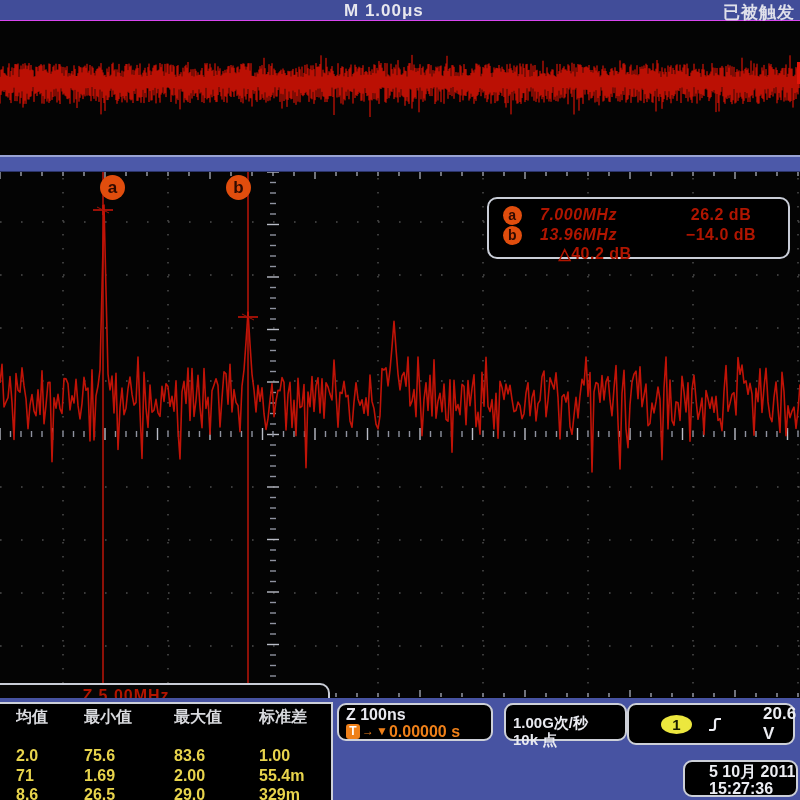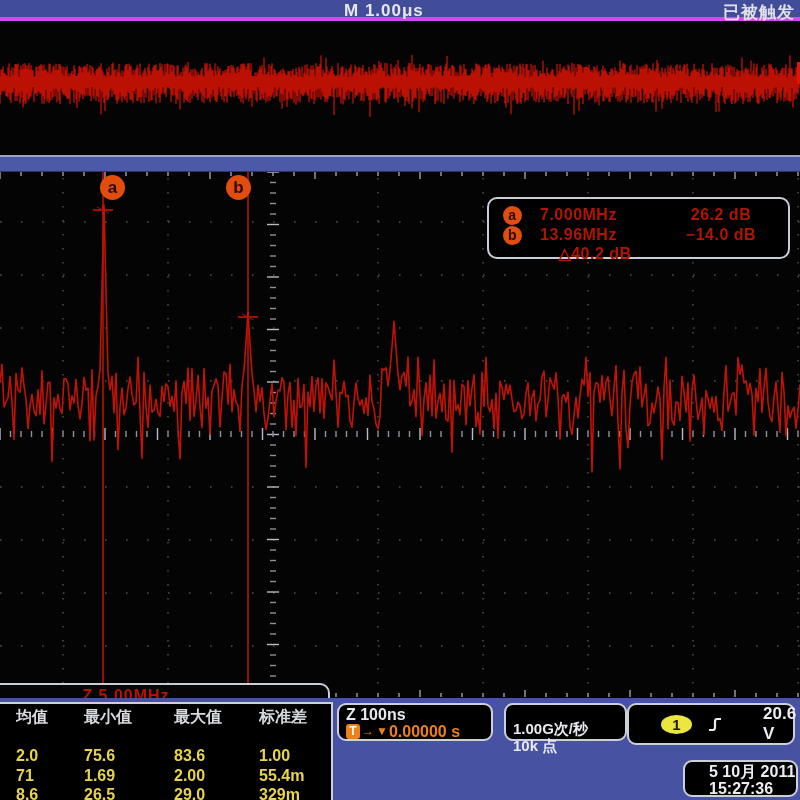--- a/index.html
+++ b/index.html
@@ -7,21 +7,21 @@
   .screen{
     position:relative;width:800px;height:800px;overflow:hidden;
     background:#030303;
     font-family:"Liberation Sans", sans-serif;
     font-weight:700;
     -webkit-font-smoothing:antialiased;
   }
   
   .topbar{
     position:absolute;left:0;top:0;width:800px;height:21px;
-    background:#414d99;border-bottom:4px solid #d946ef;
+    background:#414d99;border-bottom:1px solid #d946ef;
   }
   .tb-timebase{position:absolute;left:344px;top:1px;font-size:17px;color:#e7e7ee;letter-spacing:1px;}
   .tb-trigstatus{position:absolute;right:5px;top:1px;font-size:17px;color:#dfe0ea;letter-spacing:1px;}
   .trig-pos-triangle{
     position:absolute;left:263px;top:22px;width:0;height:0;
     border-left:8px solid transparent;border-right:8px solid transparent;
     border-top:9px solid #e8961e;
   }
   
   .time-window{position:absolute;left:0;top:22px;width:800px;height:133px;background:#040404;}
@@ -45,21 +45,21 @@
     position:absolute;left:487px;top:25px;width:303px;height:62px;
     background:#000;border:2px solid #c9cdd7;border-radius:10px;
     color:#b01500;font-size:16px;letter-spacing:.5px;
   }
   .readout-row{position:absolute;left:14px;right:12px;height:20px;display:flex;align-items:center;}
   .readout-row .ricon{
     width:19px;height:19px;border-radius:50%;background:#e04d0d;color:#2e0a00;
     font-size:14px;line-height:19px;text-align:center;margin-right:18px;flex:0 0 auto;
   }
   .readout-row .rspacer{width:37px;flex:0 0 auto;}
-  .readout-row .rfreq{flex:1 1 auto;text-align:left;}
+  .readout-row .rfreq{flex:1 1 auto;text-align:left;font-style:italic;}
   .readout-row .rlevel{flex:0 0 auto;text-align:center;min-width:110px;}
   
   .zoom-box{
     position:absolute;left:-14px;top:683px;width:344px;height:25px;
     background:#050505;border:2px solid #c9cdd7;border-radius:10px;
     color:#b21400;font-size:16px;text-align:center;line-height:21px;
     padding-right:64px;letter-spacing:1px;
   }
   
   .bottombar{position:absolute;left:0;top:698px;width:800px;height:102px;background:#4753a2;}
@@ -81,21 +81,21 @@
     color:#e7e7ee;font-size:15px;
   }
   .hbox{left:337px;top:5px;width:156px;height:38px;padding:1px 0 16px 7px;}
   .hbox .line1{font-size:16px;line-height:17px;color:#e7e7ee;}
   .hbox .line2{display:flex;align-items:center;line-height:17px;color:#ef8019;font-size:16px;}
   .t-badge{
     display:inline-block;width:14px;height:15px;background:#ef8019;color:#fff;
     font-size:12px;line-height:15px;text-align:center;border-radius:3px;margin-right:1px;
   }
   .orange-glyph{color:#ef8019;font-size:12px;margin:0 1px;}
-  .abox{left:504px;top:5px;width:123px;height:38px;padding:15px 0 0 7px;}
+  .abox{left:504px;top:5px;width:123px;height:38px;padding:9px 0 0 7px;}
   .abox div{font-size:15px;line-height:17px;color:#e9eaf0;}
   .tbox{left:627px;top:5px;width:168px;height:42px;display:flex;align-items:center;padding-left:32px;}
   .ch-badge{
     width:31px;height:19px;border-radius:50%;background:#ece73e;color:#1a1a00;
     font-size:15px;line-height:19px;text-align:center;flex:0 0 auto;
   }
   .slope-icon{margin:0 12px 0 16px;flex:0 0 auto;}
   .trig-level{font-size:17px;color:#ecedf2;margin-left:28px;}
   .dtbox{left:683px;top:62px;width:115px;height:37px;padding:1px 4px 0 24px;}
   .dtbox .dline{font-size:16px;line-height:17px;color:#ecedf2;white-space:nowrap;}

